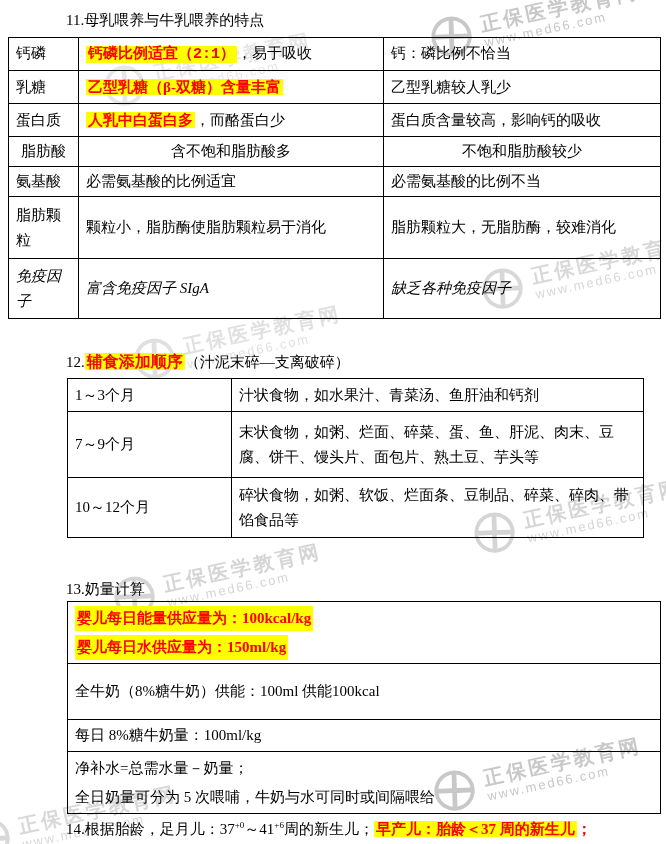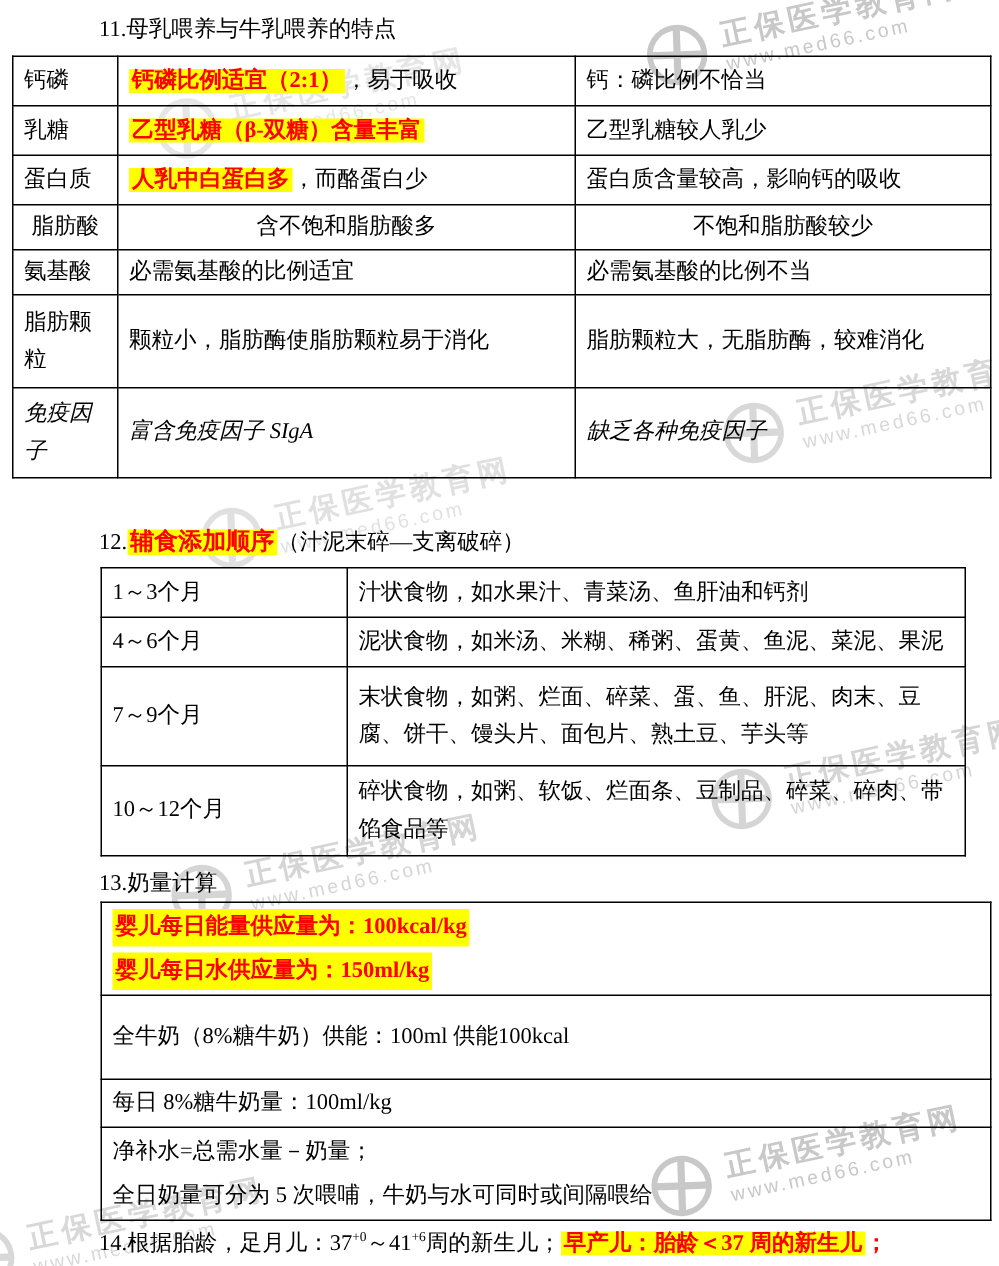--- a/index.html
+++ b/index.html
@@ -141,21 +141,21 @@
 
   <div class="layer heading" style="left:66px;top:8px;">11.母乳喂养与牛乳喂养的特点</div>
 
   <table class="layer" style="left:8px;top:37px;width:653px;">
     <colgroup>
         <col style="width:70px;">
         <col style="width:305px;">
         <col>
       </colgroup>
     <tbody>
-      <tr style="height:33px;">
+      <tr style="height:33px;font-family:Liberation Mono, monospace;">
         <td>钙磷</td>
         <td><span class="hlseg">钙磷比例适宜（2:1）</span><span>，易于吸收</span></td>
         <td>钙：磷比例不恰当</td>
       </tr>
       <tr style="height:33px;">
         <td>乳糖</td>
         <td><span class="hlseg">乙型乳糖（β-双糖）含量丰富</span><span></span></td>
         <td>乙型乳糖较人乳少</td>
       </tr>
       <tr style="height:33px;">
@@ -193,24 +193,20 @@
   <table class="layer" style="left:67px;top:378px;width:577px;">
     <colgroup>
         <col style="width:164px;">
         <col>
       </colgroup>
     <tbody>
       <tr style="height:33px;">
         <td>1～3个月</td>
         <td>汁状食物，如水果汁、青菜汤、鱼肝油和钙剂</td>
       </tr>
-      <tr style="height:33px;">
-        <td>4～6个月</td>
-        <td>泥状食物，如米汤、米糊、稀粥、蛋黄、鱼泥、菜泥、果泥</td>
-      </tr>
       <tr style="height:66px;">
         <td>7～9个月</td>
         <td>末状食物，如粥、烂面、碎菜、蛋、鱼、肝泥、肉末、豆腐、饼干、馒头片、面包片、熟土豆、芋头等</td>
       </tr>
       <tr style="height:60px;">
         <td>10～12个月</td>
         <td>碎状食物，如粥、软饭、烂面条、豆制品、碎菜、碎肉、带馅食品等</td>
       </tr>
     </tbody>
   </table>

